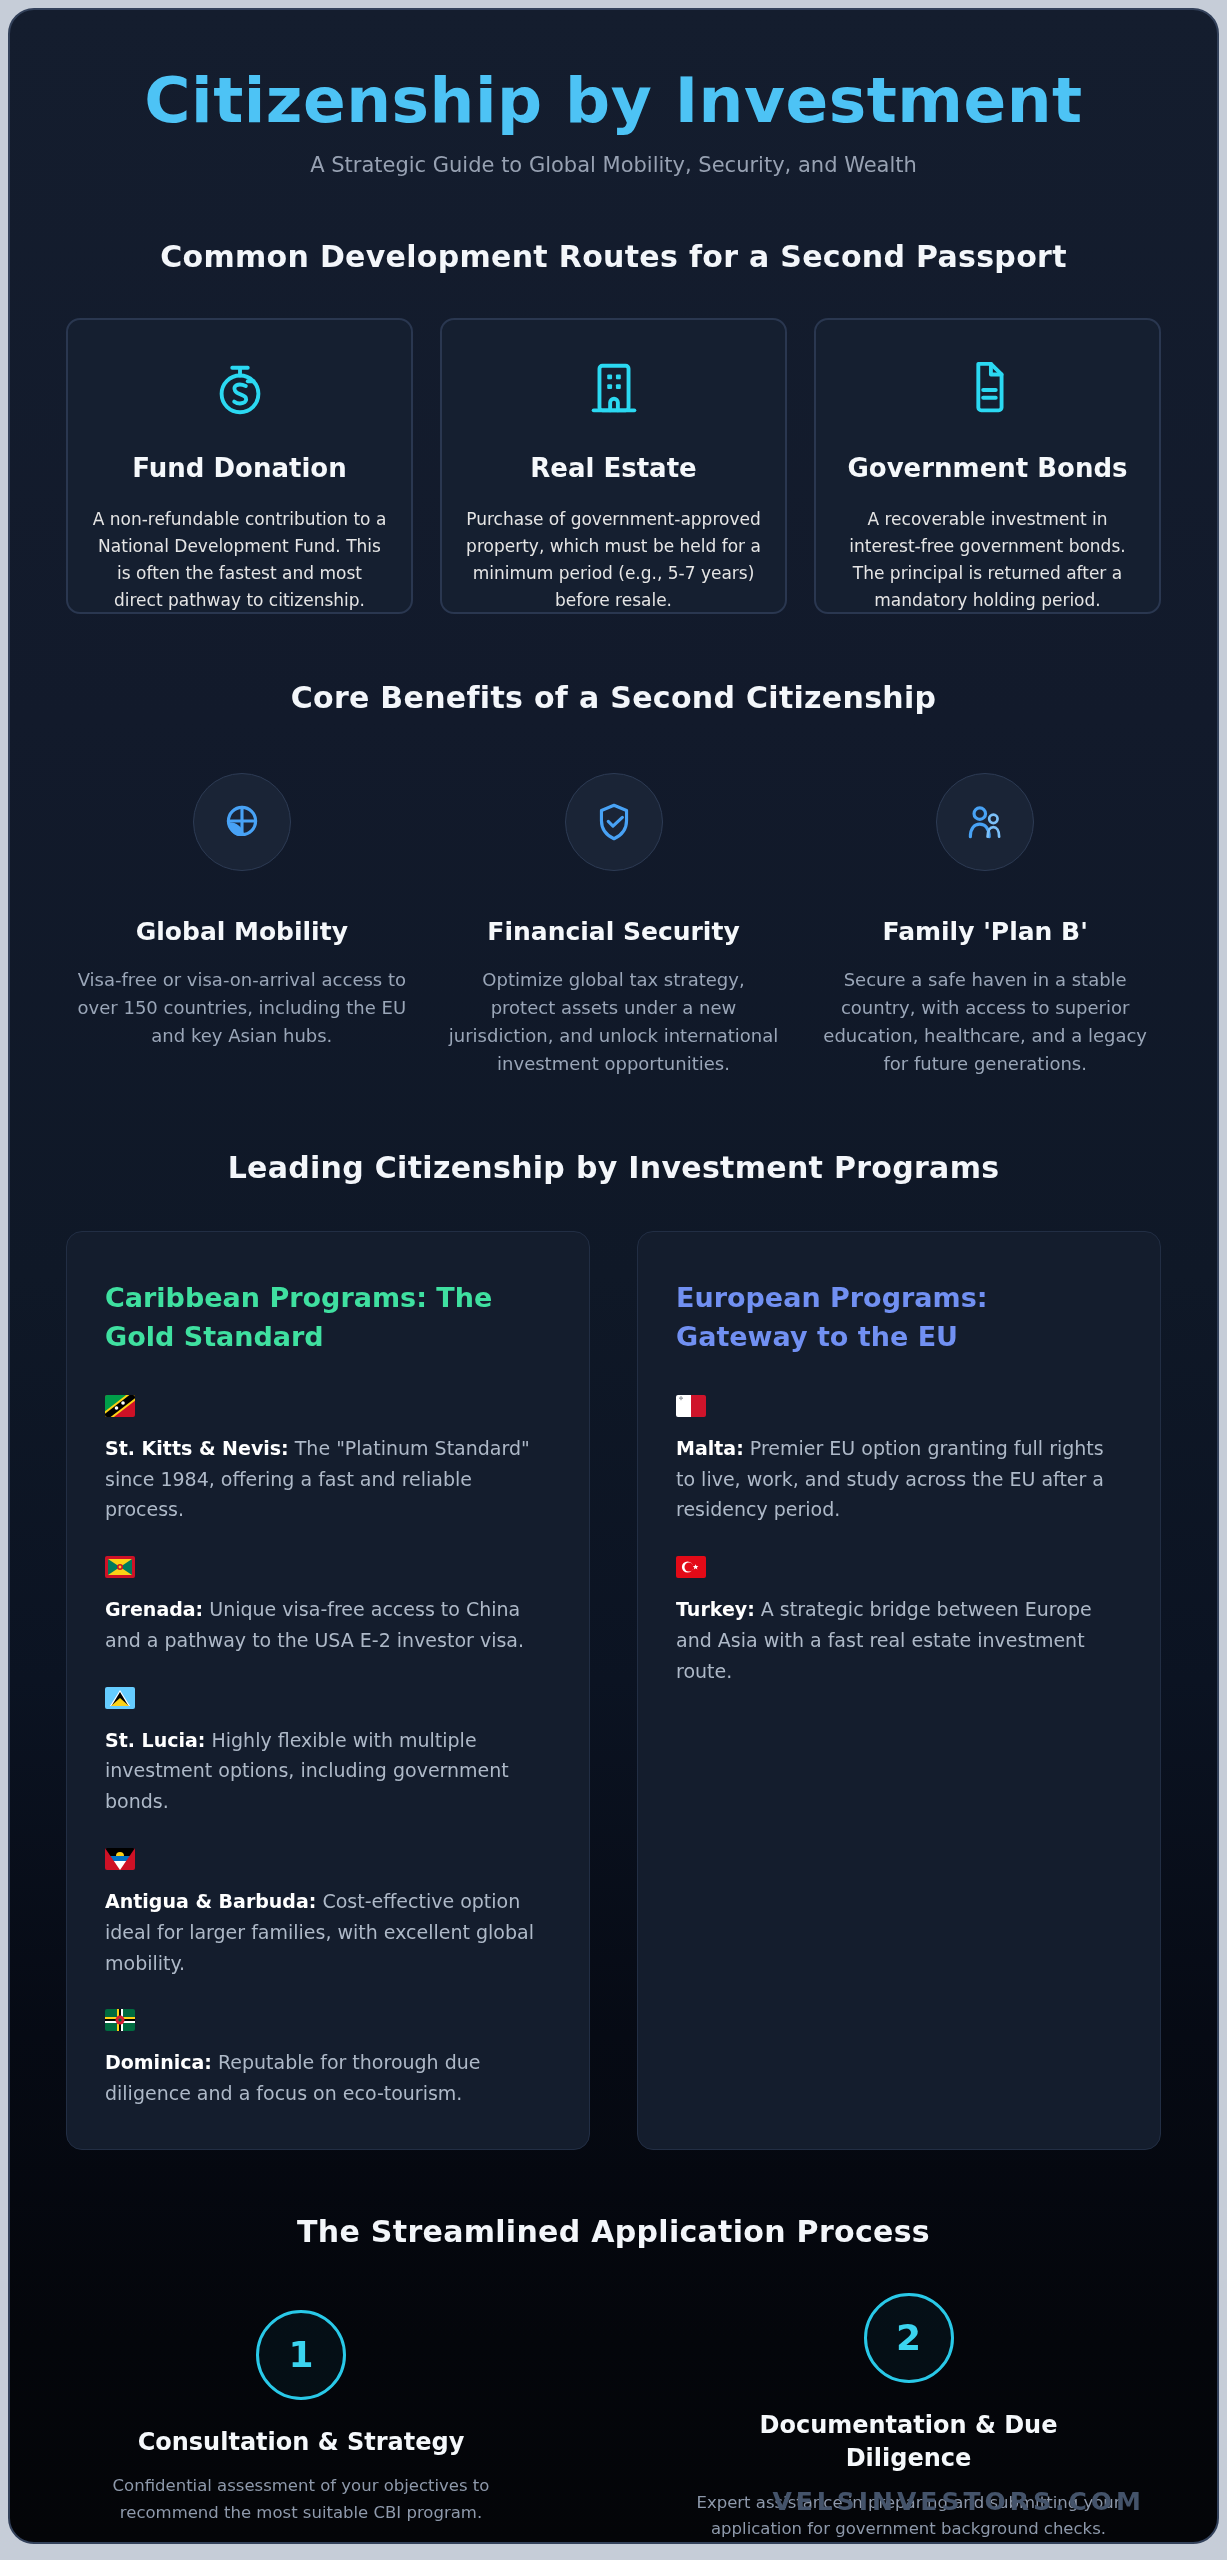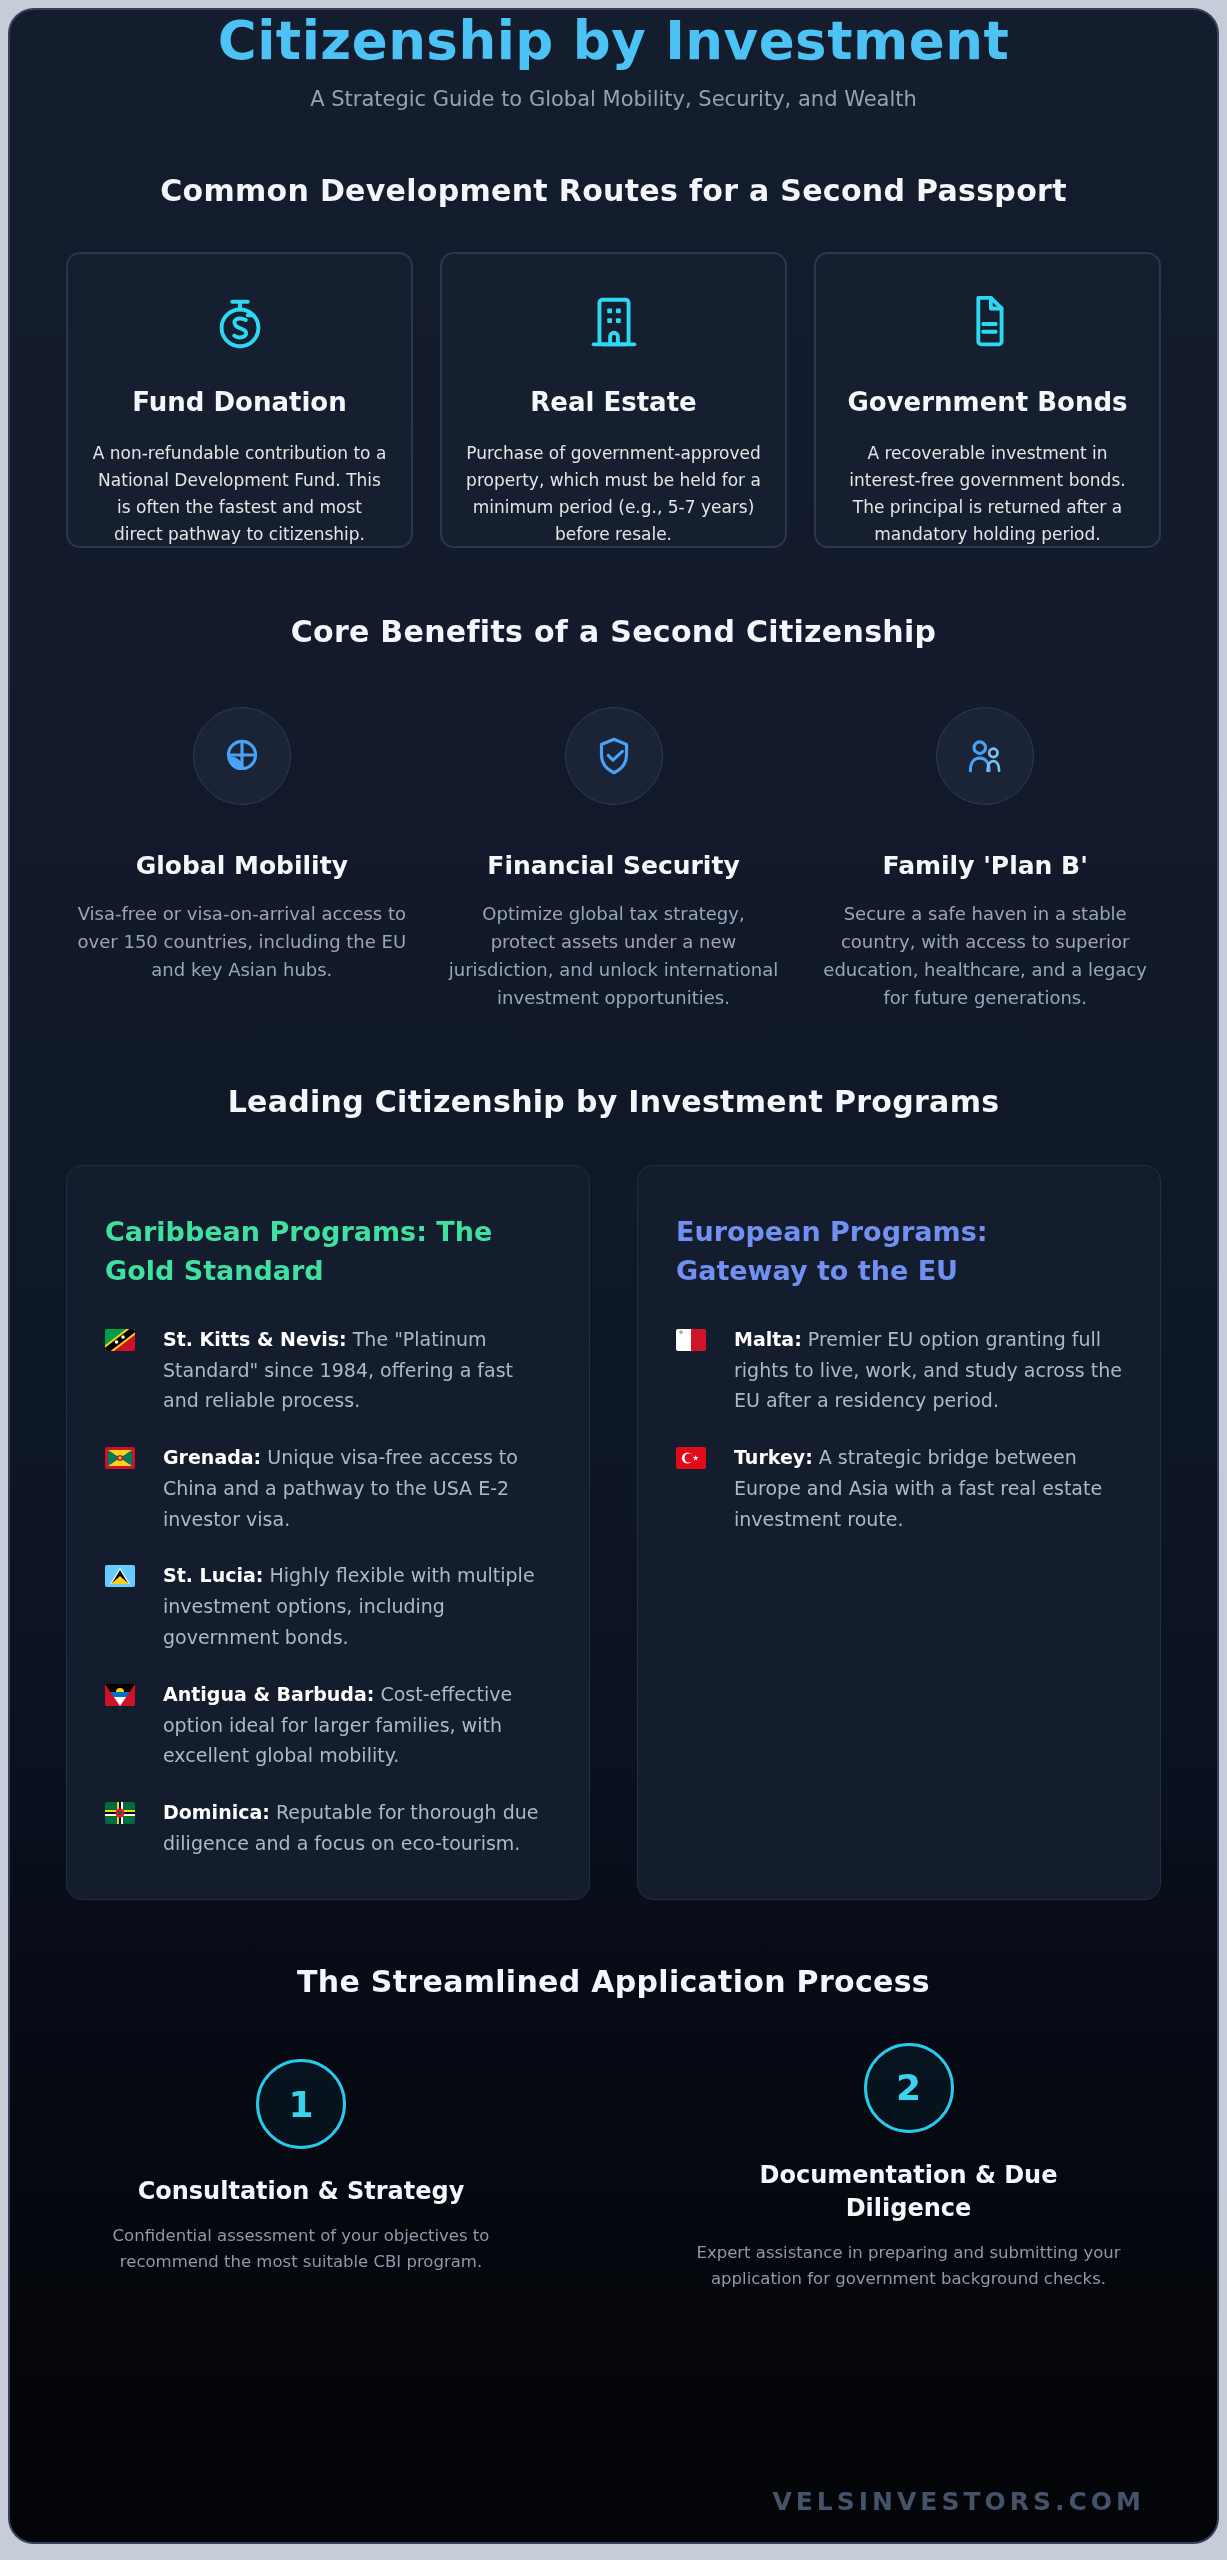--- a/index.html
+++ b/index.html
@@ -10,22 +10,22 @@
   }
   .page{
     position:relative;box-sizing:border-box;
     width:1211px;height:2536px;margin:8px auto 16px;
     border:2px solid #33415a;border-radius:26px;
     background:linear-gradient(180deg,#141d2e 0%,#121a2b 28%,#0f1827 50%,#0b1322 66%,#060a14 80%,#04060b 92%,#040508 100%);
     overflow:hidden;
     padding:0 56px;
   }
   .hero-title{
-    margin:0;text-align:center;
-    font-size:53px;font-weight:bold;color:#4dc3f5;letter-spacing:.5px;
+    margin:0;padding-top:54px;text-align:center;
+    font-size:63px;font-weight:bold;color:#4dc3f5;letter-spacing:.5px;
   }
   .hero-subtitle{
     margin-top:16px;text-align:center;
     font-size:21px;color:#97a1b2;
   }
   .section-heading{
     text-align:center;font-size:30px;font-weight:bold;color:#f3f6fa;letter-spacing:.3px;
   }
   .routes-heading{margin-top:62px;}
   
@@ -54,21 +54,21 @@
   .panels-row{display:flex;gap:47px;margin-top:46px;}
   .panel{
     flex:1;box-sizing:border-box;min-height:735px;
     background:#141d2d;border:1px solid #222e44;border-radius:16px;
     padding:46px 38px 14px;
   }
   .panel-title{font-size:27px;font-weight:bold;line-height:1.45;}
   .panel-title.green{color:#3fe0a0;}
   .panel-title.indigo{color:#7190f2;}
   .program-list{margin-top:34px;}
-  .program-item{display:flex;gap:28px;margin-bottom:26px;font-size:19px;line-height:1.62;color:#aeb9c8;}
+  .program-item{display:flex;gap:8px;margin-bottom:26px;font-size:19px;line-height:1.62;color:#aeb9c8;flex-direction:column;}
   .flag{flex:0 0 30px;margin-top:5px;}
   .flag svg{display:block;border-radius:2px;}
   .country{color:#ffffff;font-weight:bold;}
   
   .process-heading{margin-top:64px;}
   .process-row{display:flex;align-items:center;margin-top:44px;}
   .step{text-align:center;}
   .step-1{width:470px;}
   .step-2{width:505px;}
   .step-gap{flex:1;}

